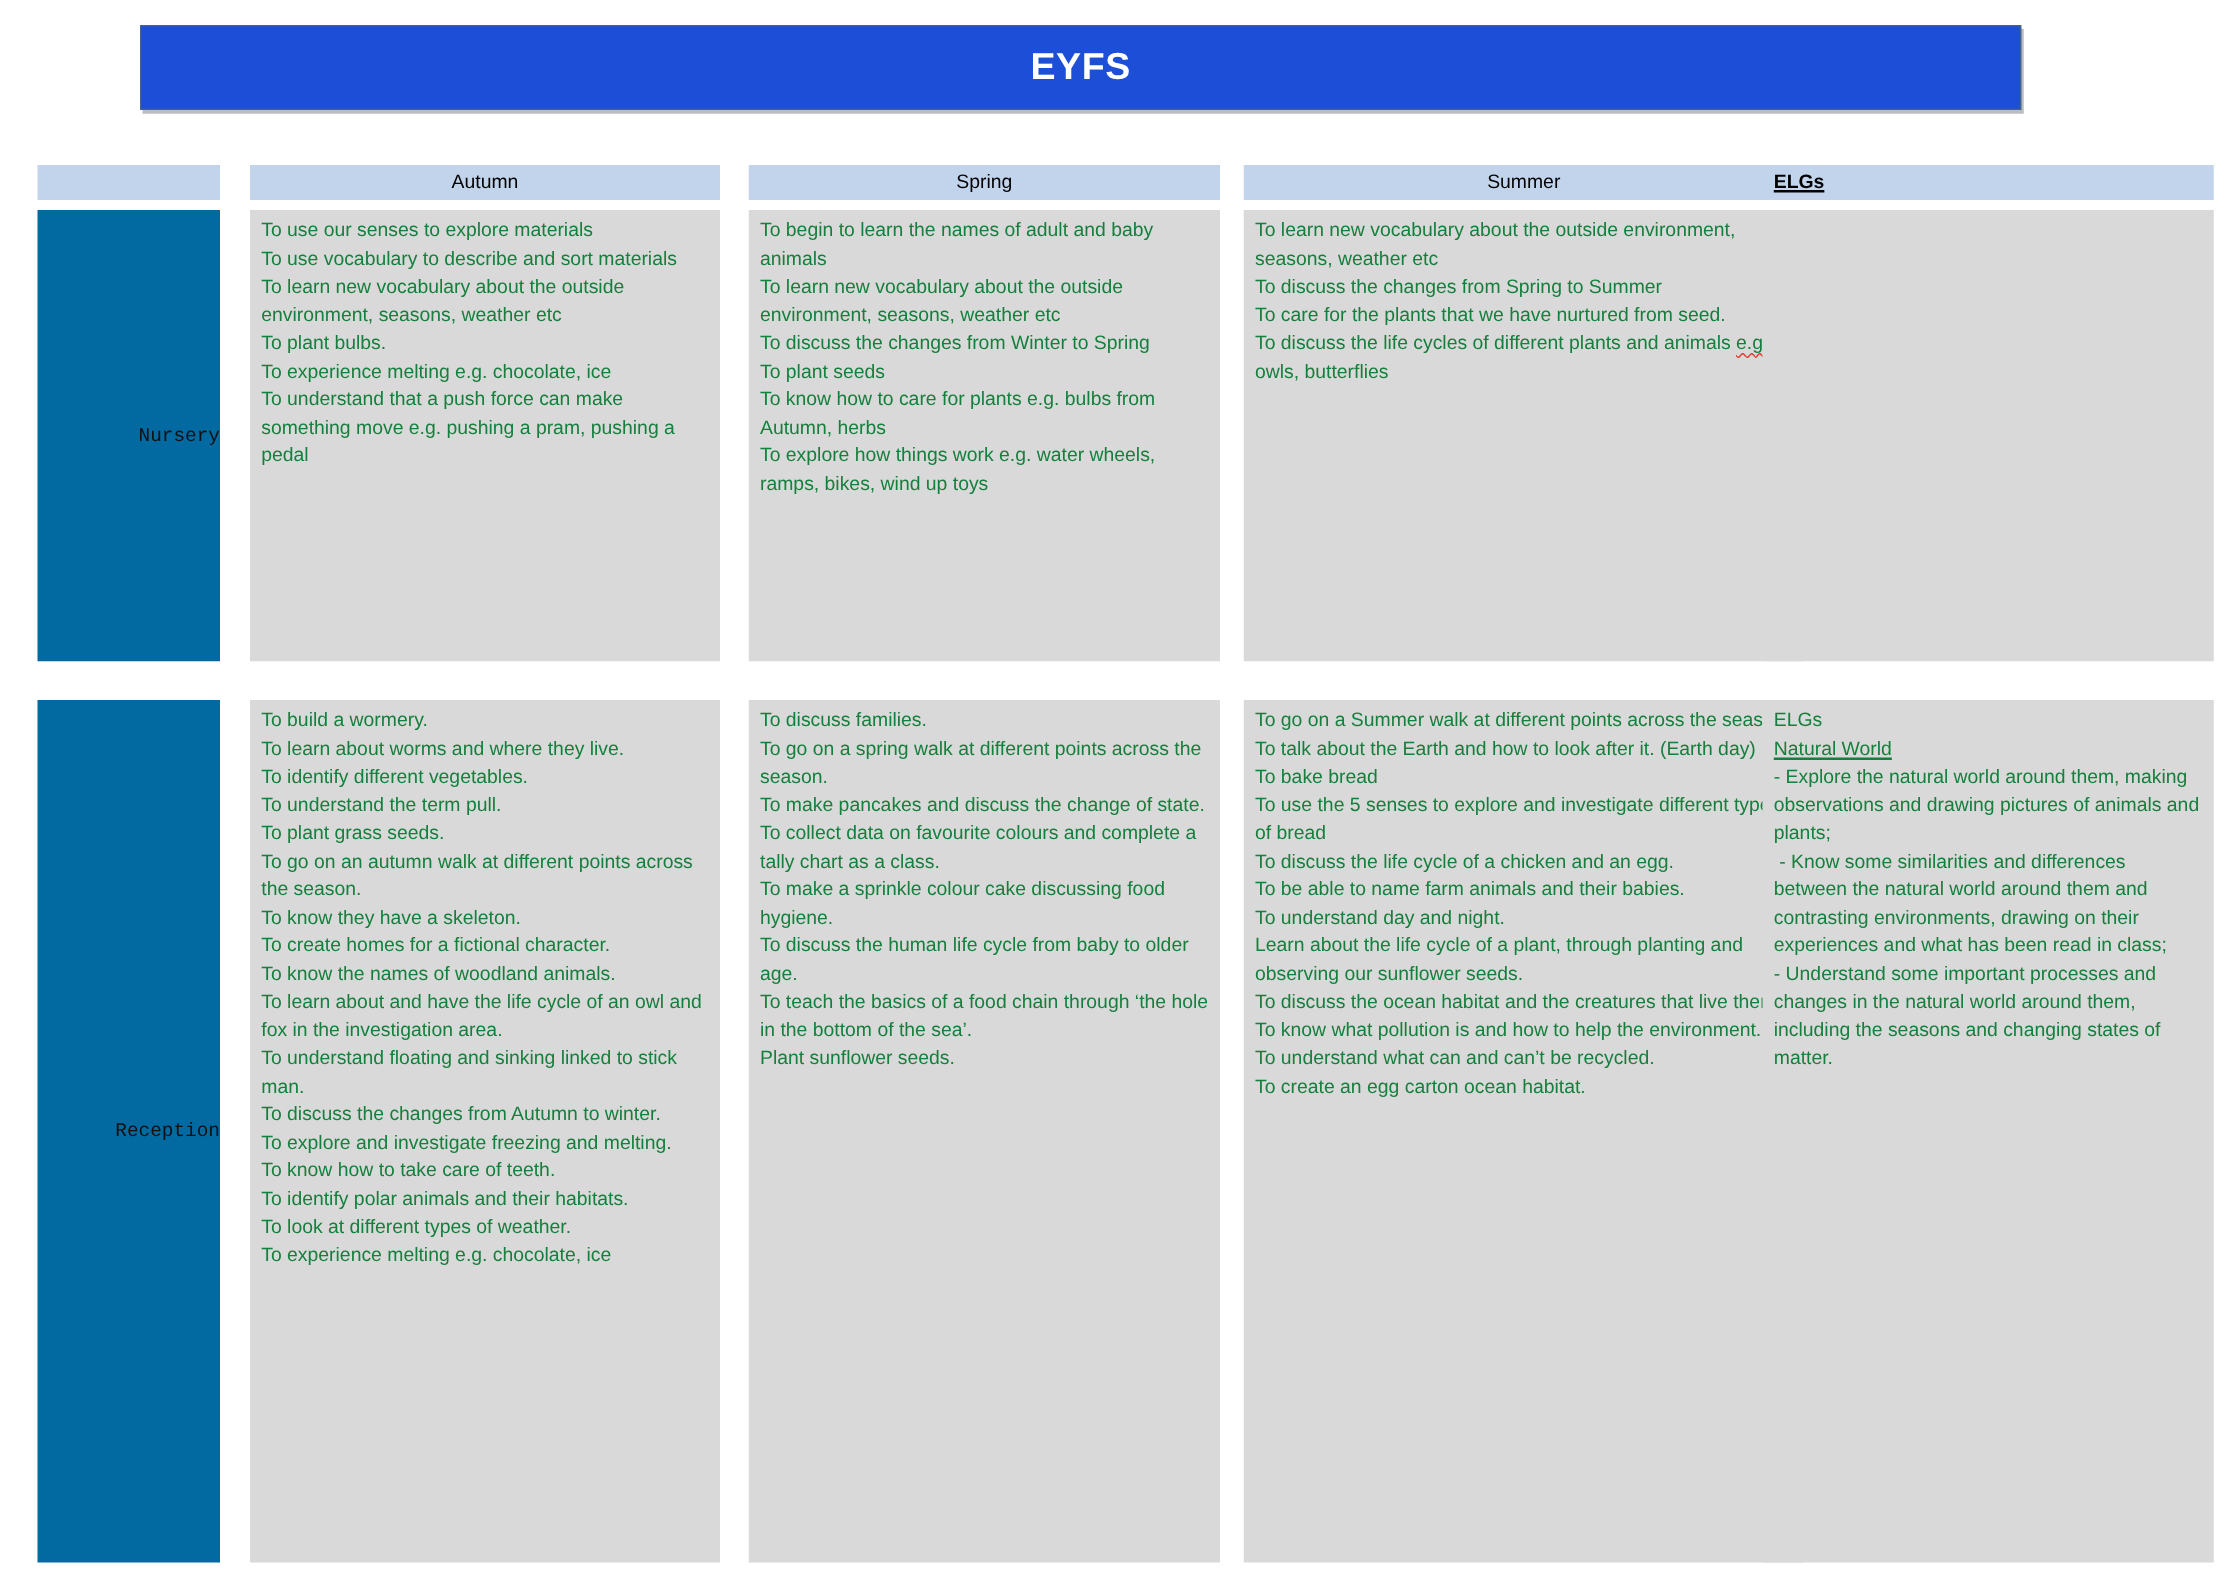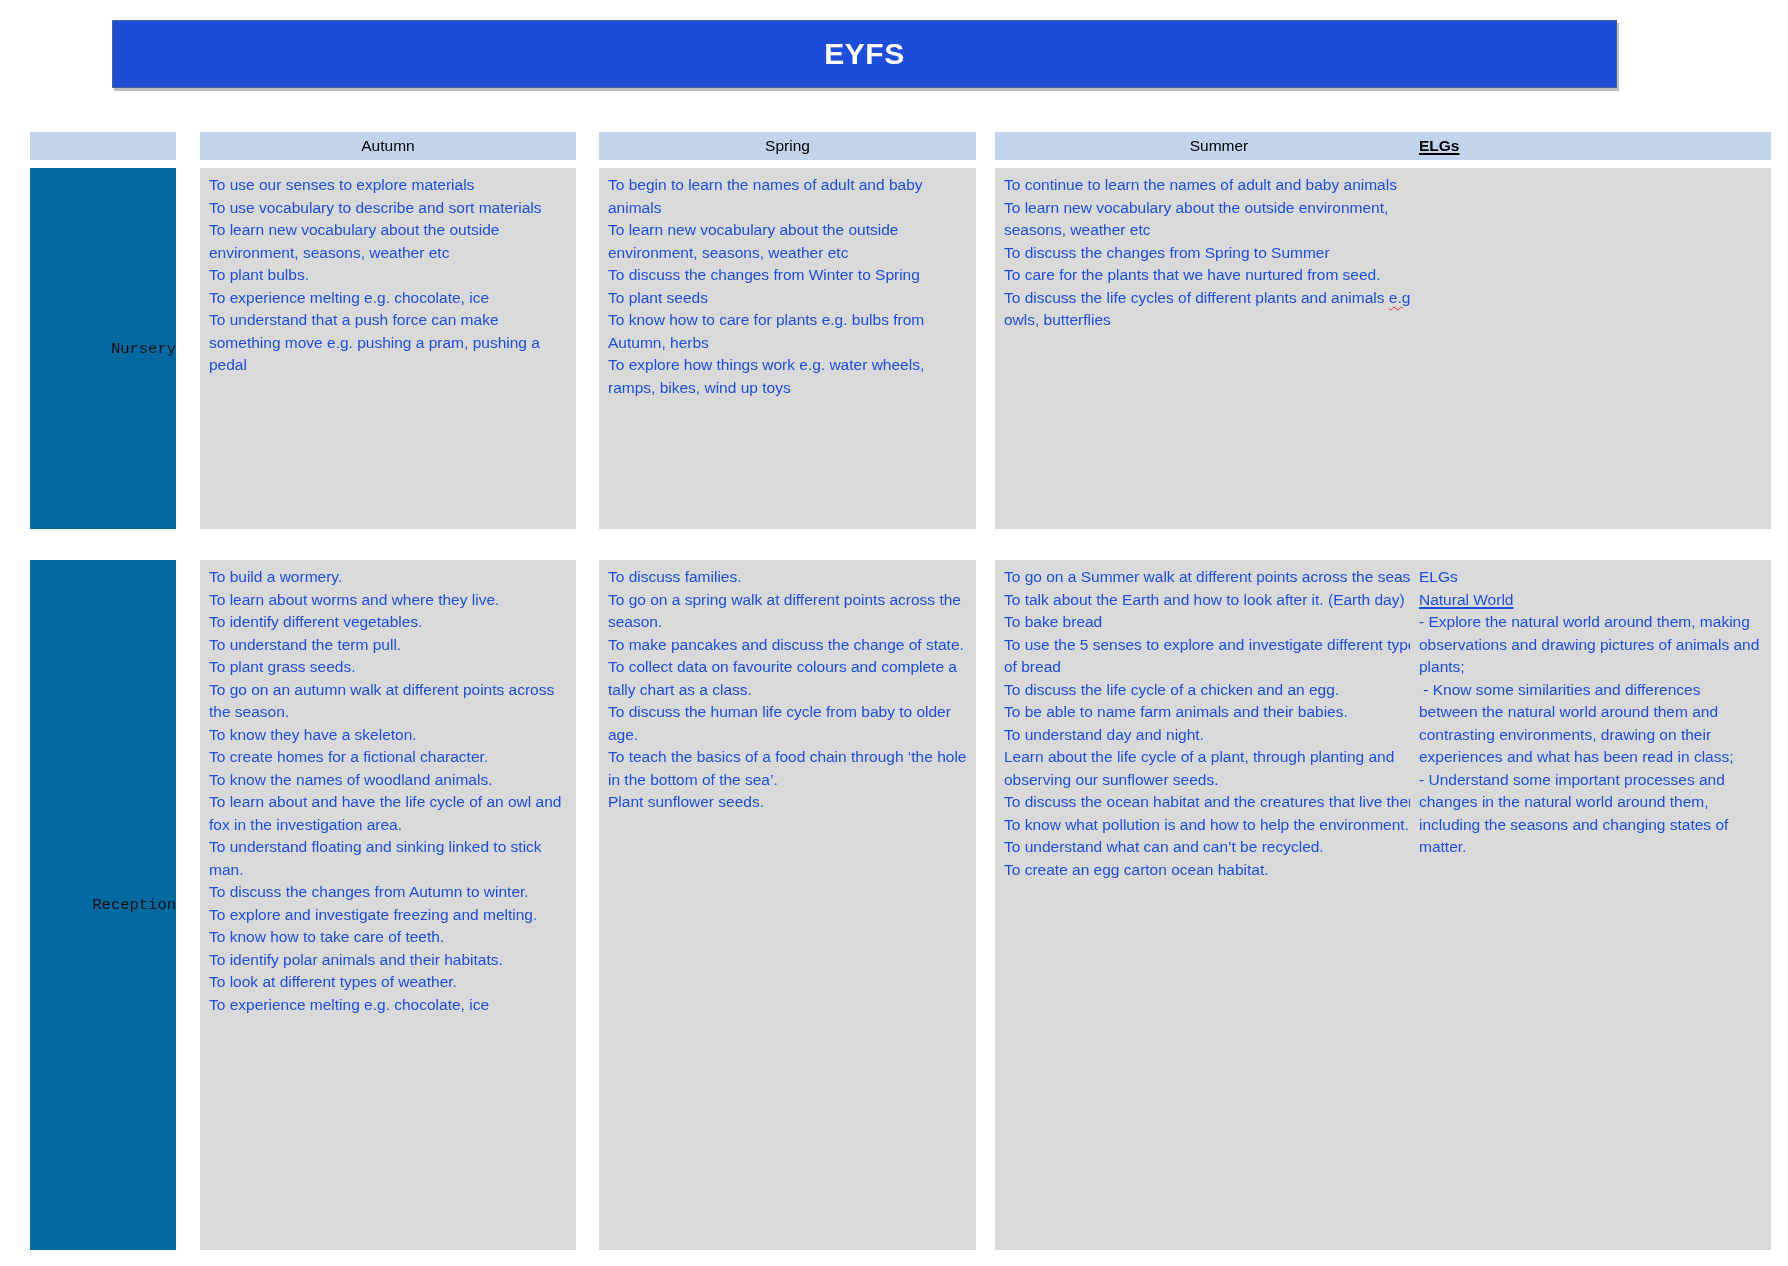--- a/index.html
+++ b/index.html
@@ -44,21 +44,21 @@
 
   .rowlabel{
     background:#0369a1;
     display:flex;align-items:center;justify-content:flex-end;
     font-size:15.5px;color:#111;font-family:Liberation Mono, monospace;
   }
 
   .content{
     background:#d9d9d9;
     padding:6px 8px 6px 9px;
-    font-size:15.5px;line-height:22.5px;color:#1d4ed8;
+    font-size:15.5px;line-height:22.5px;color:#15803d;
     overflow:hidden;
   }
   .goal{margin:0;white-space:pre-wrap;}
 
   .u{text-decoration:underline;text-decoration-thickness:1.5px;text-underline-offset:2px;}
   .bold{font-weight:bold;}
 
   .squiggle{
     text-decoration-line:underline;
     text-decoration-style:wavy;
@@ -101,21 +101,20 @@
   </div>
 <div class="cell content col-spring row-nursery">
     <p class="goal">To begin to learn the names of adult and baby animals</p>
     <p class="goal">To learn new vocabulary about the outside environment, seasons, weather etc</p>
     <p class="goal">To discuss the changes from Winter to Spring</p>
     <p class="goal">To plant seeds</p>
     <p class="goal">To know how to care for plants e.g. bulbs from Autumn, herbs</p>
     <p class="goal">To explore how things work e.g. water wheels, ramps, bikes, wind up toys</p>
   </div>
 <div class="cell content col-summer row-nursery">
-    <p class="goal">To continue to learn the names of adult and baby animals</p>
     <p class="goal">To learn new vocabulary about the outside environment, seasons, weather etc</p>
     <p class="goal">To discuss the changes from Spring to Summer</p>
     <p class="goal">To care for the plants that we have nurtured from seed.</p>
     <p class="goal">To discuss the life cycles of different plants and animals <span class="squiggle">e.g</span> owls, butterflies</p>
   </div>
 <div class="cell content col-elgs row-nursery"></div>
 
 <div class="cell rowlabel col-label row-reception">
   <span>Reception</span>
 </div>
@@ -136,20 +135,21 @@
     <p class="goal">To know how to take care of teeth.</p>
     <p class="goal">To identify polar animals and their habitats.</p>
     <p class="goal">To look at different types of weather.</p>
     <p class="goal">To experience melting e.g. chocolate, ice</p>
   </div>
 <div class="cell content col-spring row-reception">
     <p class="goal">To discuss families.</p>
     <p class="goal">To go on a spring walk at different points across the season.</p>
     <p class="goal">To make pancakes and discuss the change of state.</p>
     <p class="goal">To collect data on favourite colours and complete a tally chart as a class.</p>
+    <p class="goal">To make a sprinkle colour cake discussing food hygiene.</p>
     <p class="goal">To discuss the human life cycle from baby to older age.</p>
     <p class="goal">To teach the basics of a food chain through ‘the hole in the bottom of the sea’.</p>
     <p class="goal">Plant sunflower seeds.</p>
   </div>
 <div class="cell content col-summer row-reception">
     <p class="goal">To go on a Summer walk at different points across the season.</p>
     <p class="goal">To talk about the Earth and how to look after it. (Earth day)</p>
     <p class="goal">To bake bread</p>
     <p class="goal">To use the 5 senses to explore and investigate different types of bread</p>
     <p class="goal">To discuss the life cycle of a chicken and an egg.</p>

